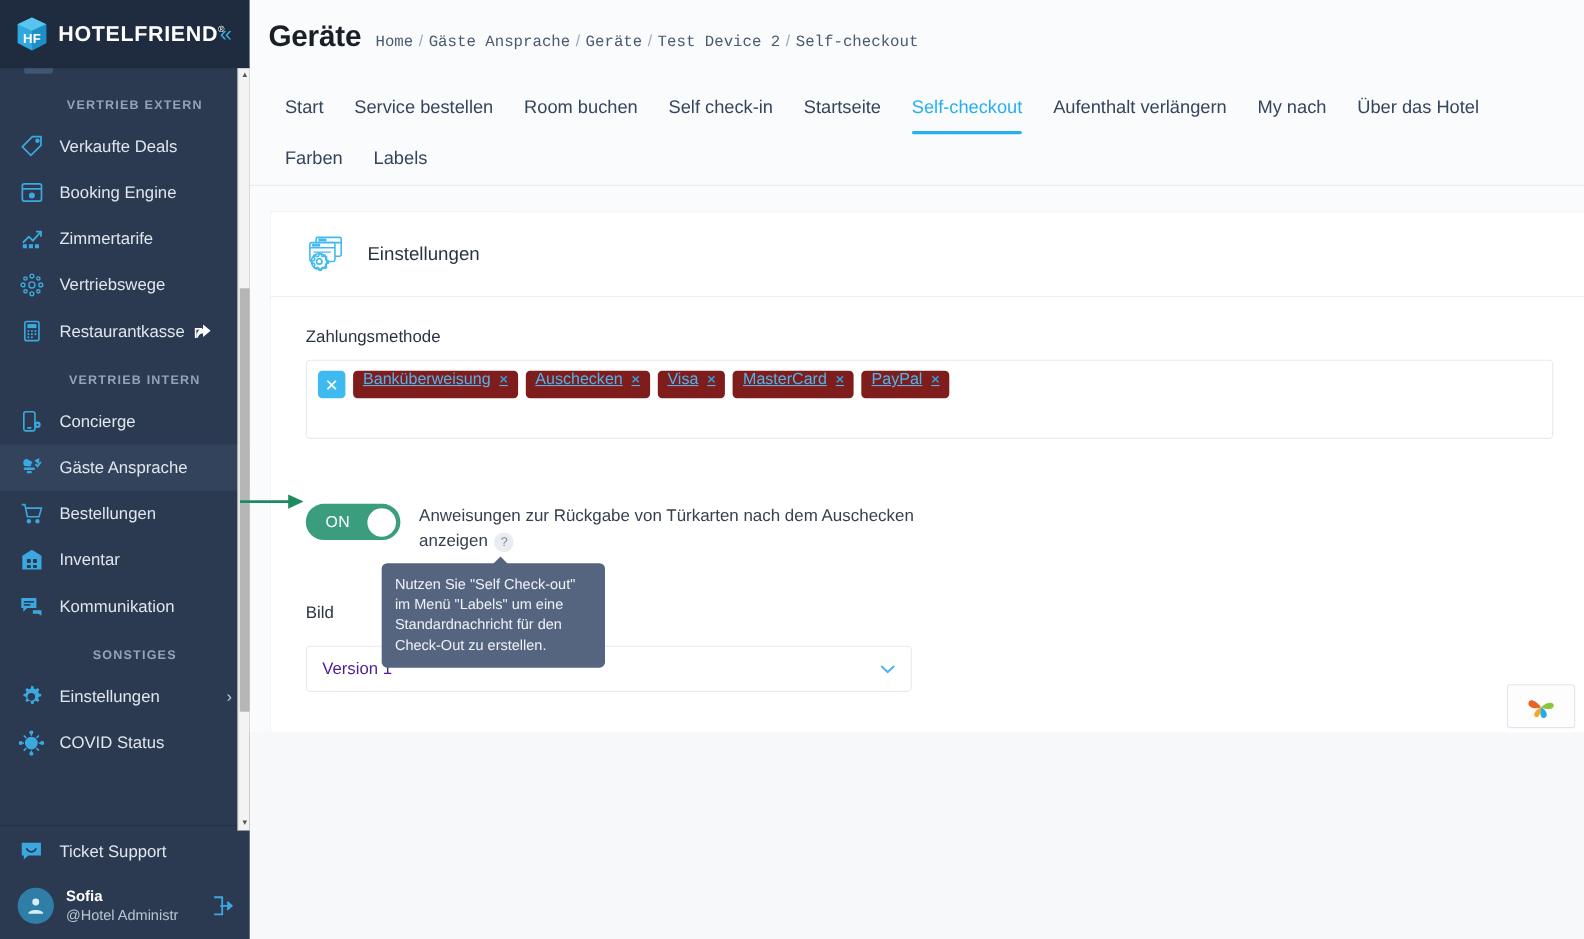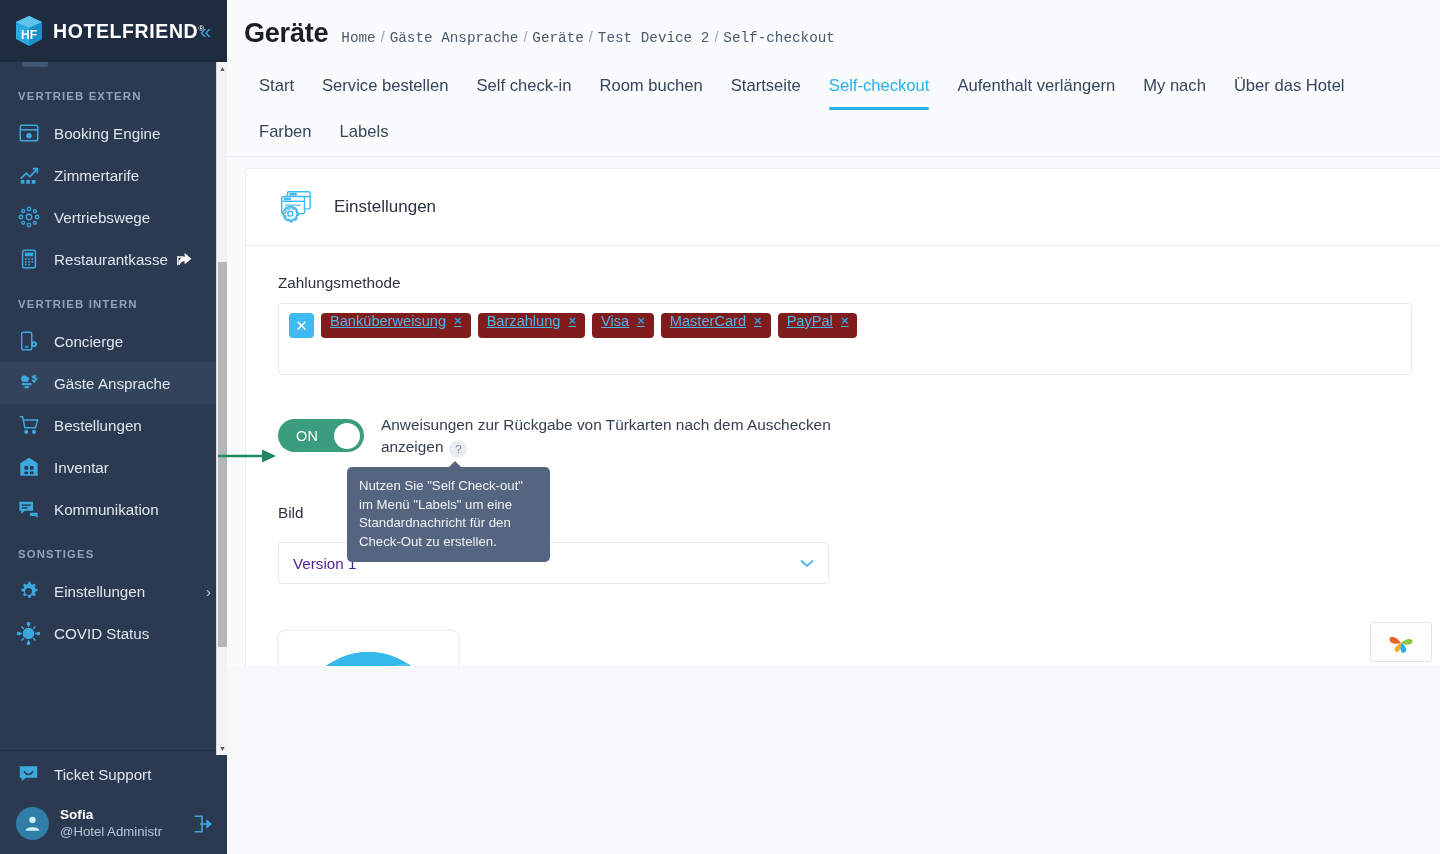--- a/index.html
+++ b/index.html
@@ -46,20 +46,21 @@
   .sb-cut {
     height: 10px; padding: 0 22px;
     overflow: hidden;
   }
   .sb-cut-bar { width: 26px; height: 7px; background: #3f5772; border-radius: 2px; margin-top:-2px;}
 
   .sb-section {
     color: #93a3b8; font-size: 11.4px; font-weight: bold;
     letter-spacing: 1.1px; padding: 18px 0 10px 18px;
     text-transform: uppercase;
+    text-align: center;
   }
   .sb-item {
     display: flex; align-items: center;
     height: 42px; padding: 0 16px;
     color: #dfe6ee; font-size: 15.2px;
     cursor: pointer; position: relative;
   }
   .sb-item.active { background: #34435c; }
   .sb-ico {
     width: 25px; height: 25px; flex: 0 0 25px;
@@ -101,21 +102,21 @@
   .sb-sbar-down { bottom: 0; }
   .sb-sbar-thumb {
     position: absolute; left: 1px; width: 9px;
     top: 200px; height: 385px; background: #b6b6b6; border-radius: 1px;
   }
 
   
   .main {
     flex: 1 1 auto; height: 666px; overflow: hidden;
     background: #fafbfc; position: relative;
-    display: flex; flex-direction: column;
+    display: flex; flex-direction: column; gap: 12px;
   }
   .topbar {
     flex: 0 0 auto; padding: 18px 0 10px 17px;
     display: flex; align-items: baseline;
     background: #fafbfc;
   }
   .page-title {
     font-size: 27px; color: #1a1f27; font-weight: bold;
     letter-spacing: -0.2px;
   }
@@ -177,22 +178,22 @@
   }
   .tag {
     background: #7f1d1d; border-radius: 4px;
     height: 25px; padding: 0 9px;
     display: flex; align-items: flex-start; gap: 8px;
     color: #4eb4ec; font-size: 14.6px; text-decoration: underline;
   }
   .tag-x { color: #2f9fe0; font-size: 13px; font-weight: bold; cursor: pointer; }
 
   .toggle-row {
-    display: flex; align-items: center;
-    margin-top: 38px; position: relative;
+    display: flex; align-items: flex-start;
+    margin-top: 59px; position: relative;
   }
   .toggle {
     width: 86px; height: 33px; border-radius: 17px;
     background: #3a9e7e; position: relative;
     flex: 0 0 86px; cursor: pointer;
     display: flex; align-items: center;
   }
   .toggle-text {
     color: #ffffff; font-size: 14.4px; margin-left: 18px; letter-spacing: 0.3px;
   }
@@ -285,20 +286,29 @@
 
     <div class="sb-scroll">
       <div class="sb-inner">
 
         <div class="sb-cut">
           <div class="sb-cut-bar"></div>
         </div>
 
         <div class="sb-section">VERTRIEB EXTERN</div>
 
+        <div class="sb-item">
+          <span class="sb-ico">
+            <svg width="22" height="22" viewBox="0 0 24 24" fill="none" stroke="#3ba9e0" stroke-width="1.7">
+              <path d="M12.5 2.5 H21 V11 L11 21 L2.5 12.5 Z"></path>
+                <circle cx="17.5" cy="6.5" r="1.4" fill="#3ba9e0"></circle>
+            </svg>
+          </span>
+          <span class="sb-label">Verkaufte Deals</span>
+        </div>
 
         <div class="sb-item">
           <span class="sb-ico">
             <svg width="22" height="22" viewBox="0 0 24 24" fill="none" stroke="#3ba9e0" stroke-width="1.7">
               <rect x="2.5" y="3.5" width="19" height="17" rx="2"></rect>
                 <path d="M2.5 8.5 H21.5"></path>
                 <circle cx="12" cy="15" r="3" fill="#3ba9e0" stroke="none"></circle>
             </svg>
           </span>
           <span class="sb-label">Booking Engine</span>
@@ -504,22 +514,22 @@
         <span class="crumb-sep">/</span>
         <span class="crumb">Test Device 2</span>
         <span class="crumb-sep">/</span>
         <span class="crumb last">Self-checkout</span>
       </div>
     </div>
 
     <nav class="tabsrow">
       <div class="tab">Start</div>
       <div class="tab">Service bestellen</div>
+      <div class="tab">Room buchen</div>
       <div class="tab">Self check-in</div>
-      <div class="tab">Room buchen</div>
       <div class="tab">Startseite</div>
       <div class="tab active">Self-checkout</div>
       <div class="tab">Aufenthalt verlängern</div>
       <div class="tab">My nach</div>
       <div class="tab">Über das Hotel</div>
       <div class="tab">Farben</div>
       <div class="tab">Labels</div>
     </nav>
 
     <div class="content">
@@ -552,21 +562,21 @@
 
           <div class="field-label">Zahlungsmethode</div>
 
           <div class="tagbox">
             <div class="tag-clearall">✕</div>
             <div class="tag">
               <span>Banküberweisung</span>
               <span class="tag-x">×</span>
             </div>
             <div class="tag">
-              <span>Barzahlung</span>
+              <span>Auschecken</span>
               <span class="tag-x">×</span>
             </div>
             <div class="tag">
               <span>Visa</span>
               <span class="tag-x">×</span>
             </div>
             <div class="tag">
               <span>MasterCard</span>
               <span class="tag-x">×</span>
             </div>

